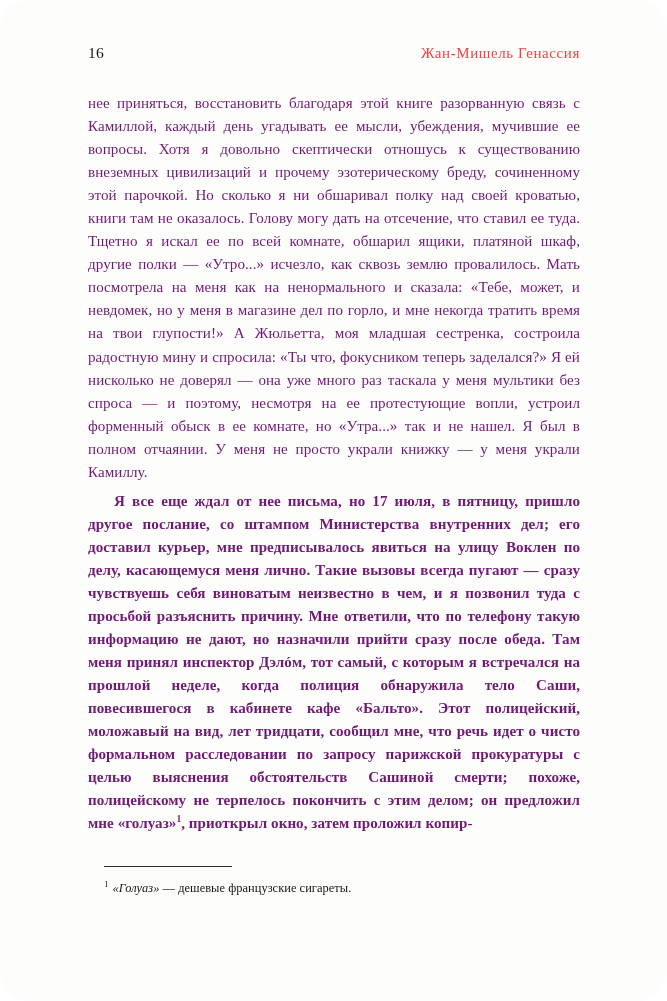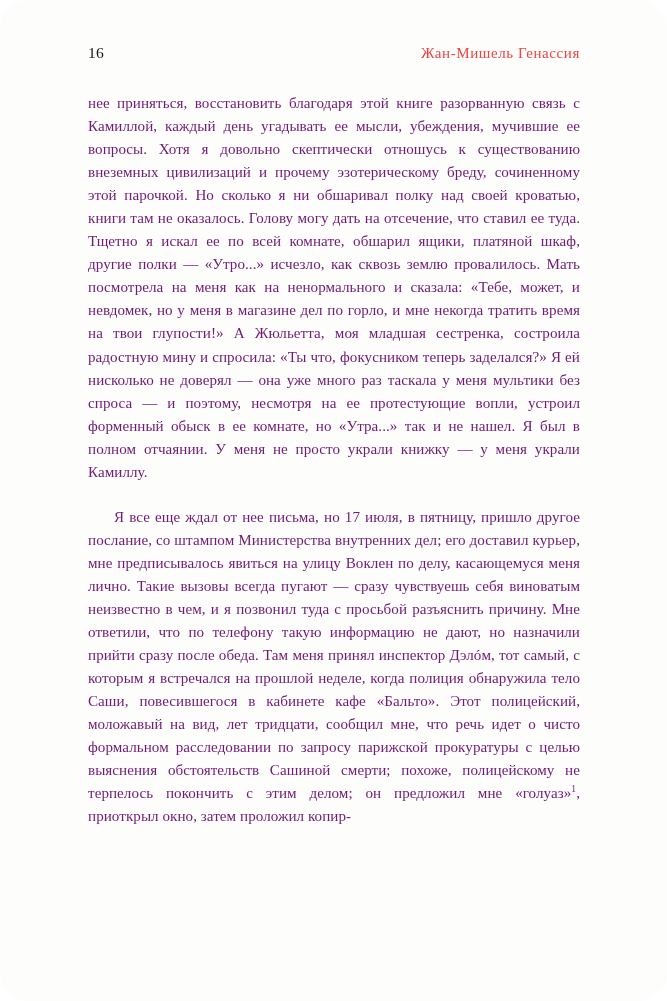--- a/index.html
+++ b/index.html
@@ -56,22 +56,23 @@
     margin: 0;
     text-align: justify;
     text-justify: inter-word;
     font-size: 15.1px;
     line-height: 23.05px;
     letter-spacing: 0.05px;
     color: #701a75;
     hyphens: manual;
   }
   .para + .para {
-    margin-top: 22px;
+    margin-top: 6px;
     text-indent: 26px;
+    font-weight: bold;
   }
   .footnote-wrap {
     position: absolute;
     left: 88px;
     top: 866px;
     width: 492px;
   }
   .footnote-rule {
     width: 128px;
     height: 1px;
@@ -108,14 +109,18 @@
   <div class="header">
     <div class="page-number">16</div>
     <div class="running-title">Жан-Мишель Генассия</div>
   </div>
 
   <div class="body-text">
     <p class="para">нее приняться, восстановить благодаря этой книге разорванную связь с Камиллой, каждый день угадывать ее мысли, убеждения, мучившие ее вопросы. Хотя я довольно скептически отношусь к существованию внеземных цивилизаций и прочему эзотерическому бреду, сочиненному этой парочкой. Но сколько я ни обшаривал полку над своей кроватью, книги там не оказалось. Голову могу дать на отсечение, что ставил ее туда. Тщетно я искал ее по всей комнате, обшарил ящики, платяной шкаф, другие полки — «Утро...» исчезло, как сквозь землю провалилось. Мать посмотрела на меня как на ненормального и сказала: «Тебе, может, и невдомек, но у меня в магазине дел по горло, и мне некогда тратить время на твои глупости!» А Жюльетта, моя младшая сестренка, состроила радостную мину и спросила: «Ты что, фокусником теперь заделался?» Я ей нисколько не доверял — она уже много раз таскала у меня мультики без спроса — и поэтому, несмотря на ее протестующие вопли, устроил форменный обыск в ее комнате, но «Утра...» так и не нашел. Я был в полном отчаянии. У меня не просто украли книжку — у меня украли Камиллу.</p>
     <p class="para"><span>Я все еще ждал от нее письма, но 17 июля, в пятницу, пришло другое послание, со штампом Министерства внутренних дел; его доставил курьер, мне предписывалось явиться на улицу Воклен по делу, касающемуся меня лично. Такие вызовы всегда пугают — сразу чувствуешь себя виноватым неизвестно в чем, и я позвонил туда с просьбой разъяснить причину. Мне ответили, что по телефону такую информацию не дают, но назначили прийти сразу после обеда. Там меня принял инспектор Дэлóм, тот самый, с которым я встречался на прошлой неделе, когда полиция обнаружила тело Саши, повесившегося в кабинете кафе «Бальто». Этот полицейский, моложавый на вид, лет тридцати, сообщил мне, что речь идет о чисто формальном расследовании по запросу парижской прокуратуры с целью выяснения обстоятельств Сашиной смерти; похоже, полицейскому не терпелось покончить с этим делом; он предложил мне «голуаз»</span><sup class="fn-ref">1</sup><span>, приоткрыл окно, затем проложил копир-</span></p>
   </div>
 
+  <div class="footnote-wrap">
+    <div class="footnote-rule"></div>
+    <p class="footnote"><sup>1</sup><i>«Голуаз»</i><span> — дешевые французские сигареты.</span></p>
+  </div>
 
 </div>
 
 </body></html>

